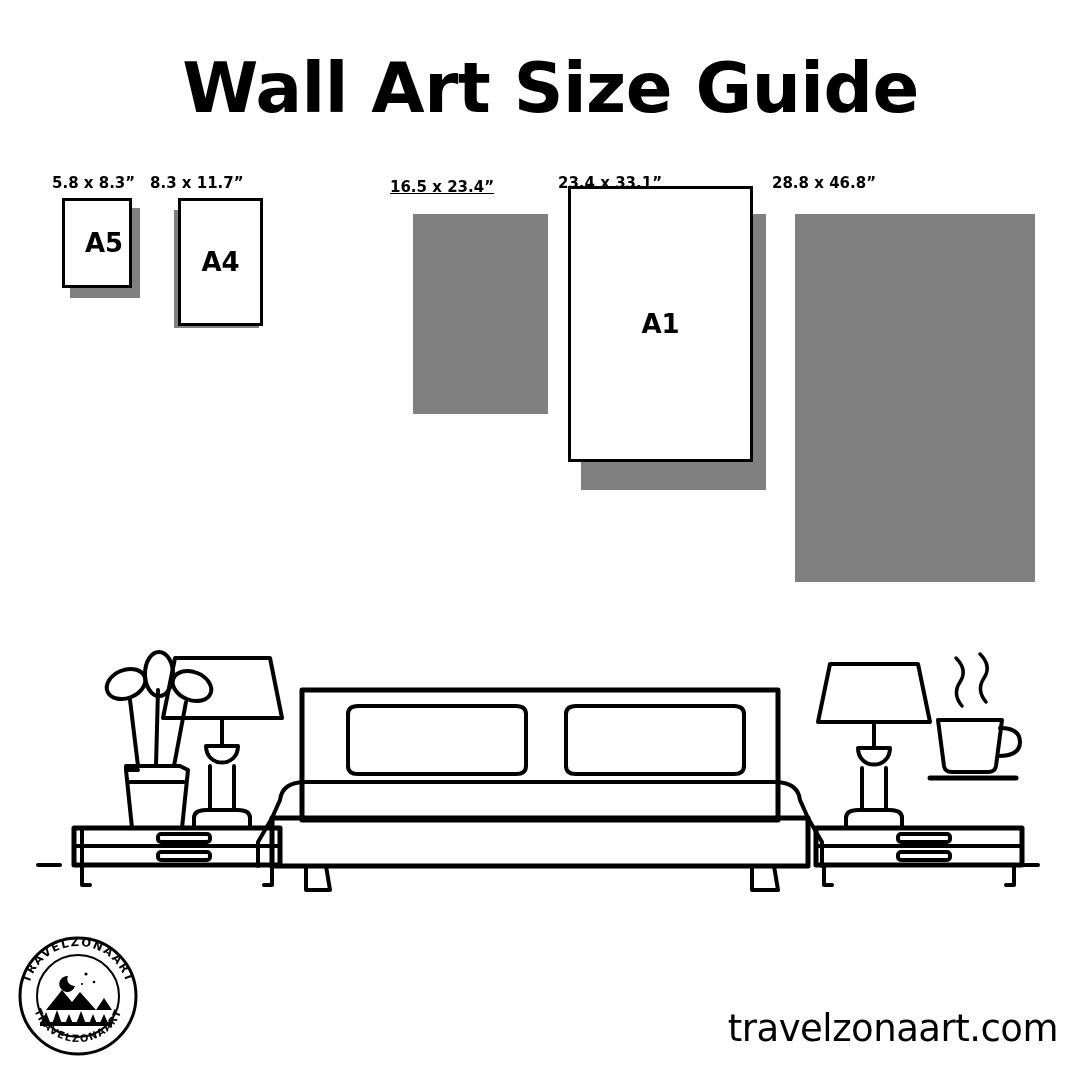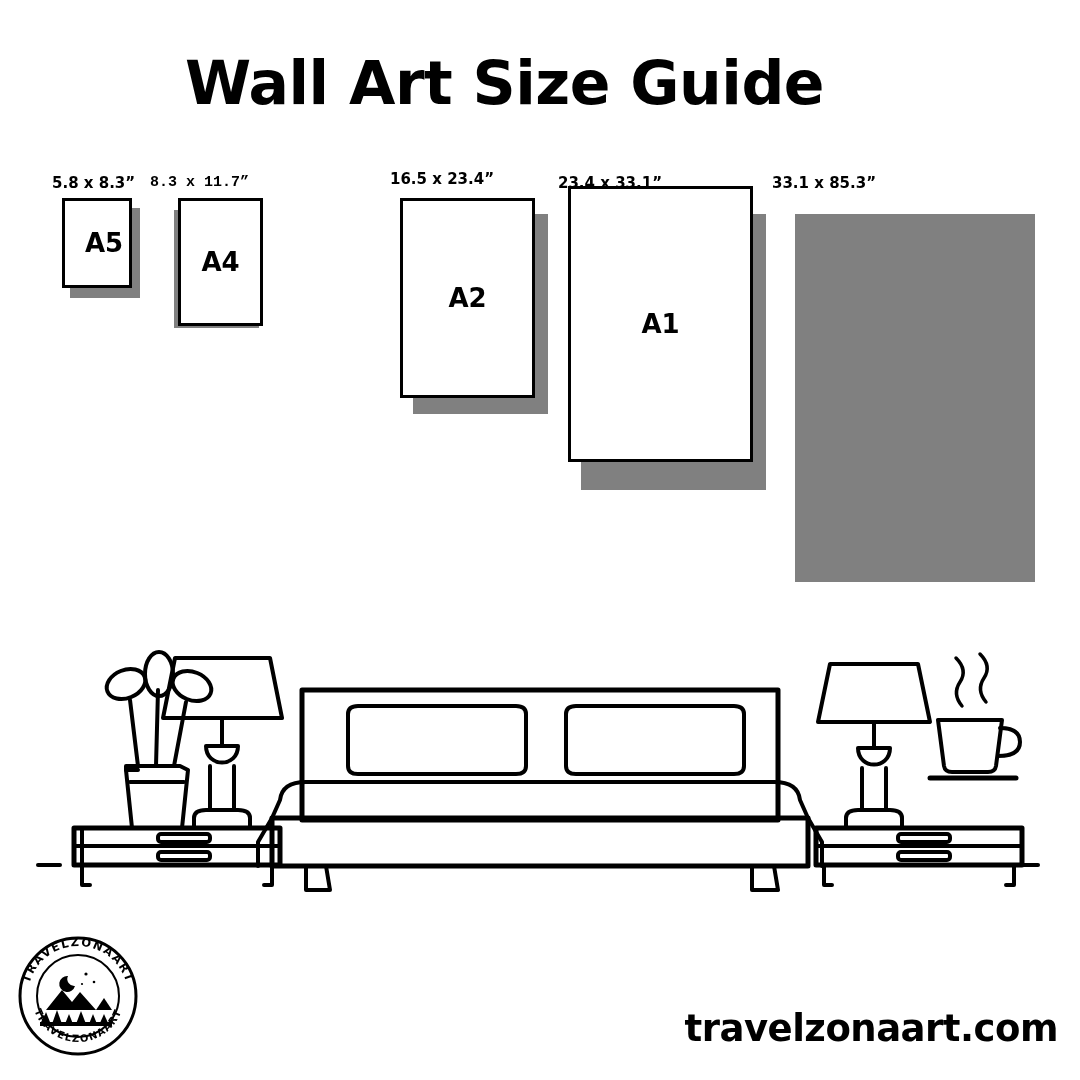--- a/index.html
+++ b/index.html
@@ -16,24 +16,25 @@
     color: #000000;
   }
 
   
   #page-title {
     position: absolute;
     top: 48px;
     left: 0;
     width: 1009px;
     text-align: center;
-    font-size: 60px;
+    font-size: 69px;
     font-weight: bold;
     letter-spacing: -0.5px;
     color: #000;
+    padding-left: 46px;
   }
 
   
   #frames {
     position: absolute;
     top: 170px;
     left: 0;
     width: 1080px;
     height: 420px;
   }
@@ -86,67 +87,64 @@
     width: 132px;
     height: 132px;
   }
 
   
   #website {
     position: absolute;
     right: 22px;
     bottom: 30px;
     font-size: 37px;
-    font-weight: bold;
+    font-weight: normal;
     letter-spacing: -0.5px;
     color: #000;
   }
 </style>
 </head>
 <body>
 
 <div id="page-title">Wall Art Size Guide</div>
 
 <div id="frames">
 
   <div class="frame-group" style="left:52px; top:0px; width:100px; height:130px;">
     <div class="frame-dim" style="top:4px;">5.8 x 8.3”</div>
     <div class="frame-shadow" style="left:18px; top:38px; width:70px; height:90px;"></div>
     <div class="frame-box" style="left:10px; top:28px; width:70px; height:90px;padding-left:14px;">
       <span class="frame-label">A5</span>
     </div>
   </div>
 
   <div class="frame-group" style="left:150px; top:0px; width:110px; height:160px;">
-    <div class="frame-dim" style="top:4px;font-family:Liberation Mono, monospace;">8.3 x 11.7”</div>
+    <div class="frame-dim" style="top:4px;">8.3 x 11.7”</div>
     <div class="frame-shadow" style="left:24px; top:40px; width:85px; height:118px;"></div>
     <div class="frame-box" style="left:28px; top:28px; width:85px; height:128px;">
       <span class="frame-label">A4</span>
     </div>
   </div>
 
 
   <div class="frame-group" style="left:390px; top:0px; width:162px; height:260px;">
-    <div class="frame-dim" style="top:0;">16.5 x 23.4”</div>
+    <div class="frame-dim" style="top:8px;text-decoration:underline;">16.5 x 23.4”</div>
     <div class="frame-shadow" style="left:23px; top:44px; width:135px; height:200px;"></div>
-    <div class="frame-box" style="left:10px; top:28px; width:135px; height:200px;">
-      <span class="frame-label">A2</span>
-    </div>
   </div>
 
   <div class="frame-group" style="left:558px; top:0px; width:212px; height:340px;">
     <div class="frame-dim" style="top:4px;">23.4 x 33.1”</div>
     <div class="frame-shadow" style="left:23px; top:44px; width:185px; height:276px;"></div>
     <div class="frame-box" style="left:10px; top:16px; width:185px; height:276px;">
       <span class="frame-label">A1</span>
     </div>
   </div>
 
   <div class="frame-group" style="left:772px; top:0px; width:266px; height:420px;">
-    <div class="frame-dim" style="top:4px;">33.1 x 85.3”</div>
+    <div class="frame-dim" style="top:4px;">28.8 x 46.8”</div>
     <div class="frame-shadow" style="left:23px; top:44px; width:240px; height:368px;"></div>
   </div>
 
 </div>
 
 <div id="furniture">
   <svg viewBox="0 0 1020 340" width="1020" height="340" fill="none" stroke="#000" stroke-width="4" stroke-linecap="round" stroke-linejoin="round">
 
     <g stroke-width="4">
       <line x1="8" y1="295" x2="30" y2="295"></line>

